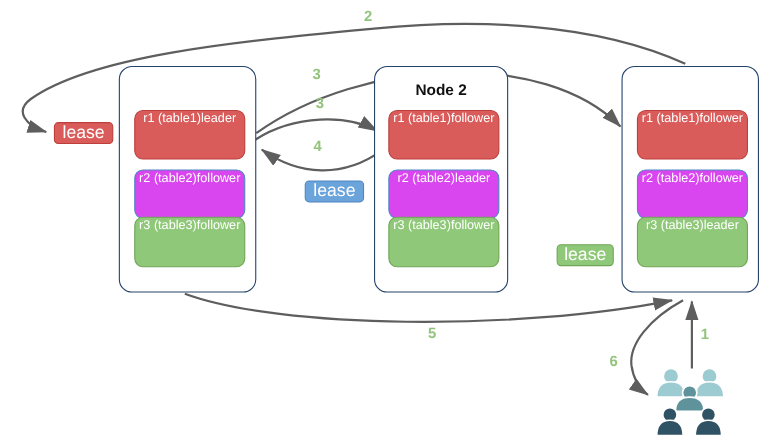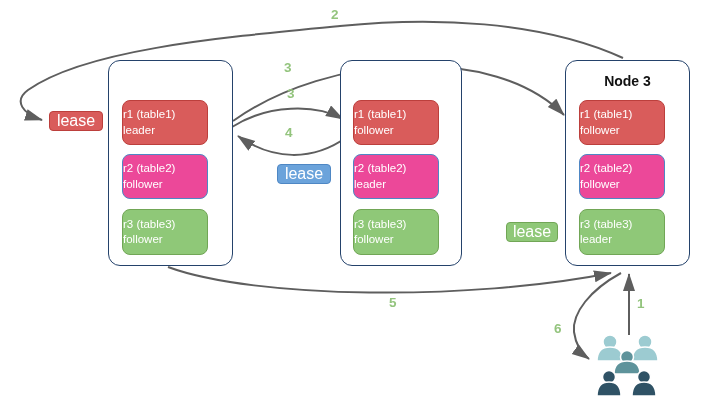--- a/index.html
+++ b/index.html
@@ -22,33 +22,33 @@
     border-radius:12px;
   }
   #node-1 { left:108px; top:60px; }
   #node-2 { left:340px; top:60px; width:122px; }
   #node-3 { left:565px; top:60px; }
   .node-title {
     position:absolute; top:12px; left:0; right:0;
     text-align:center; font-weight:bold; font-size:14px; color:#111111;
   }
   .replica {
-    position:absolute; left:13px; width:86px; height:45px;
+    position:absolute; left:13px; width:101px; height:45px;
     border-radius:8px;
     color:#ffffff; font-size:11.5px; line-height:1.32;
     text-align:left;
-    display:flex; flex-direction:column; justify-content:center;
+    display:flex; flex-direction:row; justify-content:center;
   }
   #node-2 .replica { left:12px; }
   .replica.red   { background:#D95C5B; border:1.5px solid #BC3F3C; }
-  .replica.blue  { background:#ec4899; border:1.5px solid #4E87C4; }
+  .replica.blue  { background:#d946ef; border:1.5px solid #4E87C4; }
   .replica.green { background:#8FC878; border:1.5px solid #71A656; }
   .row-0 { top:39px; }
   .row-1 { top:93px; }
-  .row-2 { top:148px; height:46px; }
+  .row-2 { top:136px; height:46px; }
   .lease {
     position:absolute; width:54px; height:20px;
     border-radius:4px;
     color:#ffffff; font-size:16px; line-height:18px; text-align:center;
   }
   #lease-red   { left:49px;  top:111px; background:#D95C5B; border:1px solid #BC3F3C; }
   #lease-blue  { left:277px; top:164px; background:#6BA3DB; border:1px solid #4E87C4; }
   #lease-green { left:506px; top:222px; background:#8FC878; border:1px solid #71A656; width:52px; }
   .step {
     position:absolute;
@@ -108,36 +108,36 @@
       <div>r2 (table2)</div>
       <div>follower</div>
     </div>
     <div class="replica green row-2">
       <div>r3 (table3)</div>
       <div>follower</div>
     </div>
   </div>
 
   <div class="node" id="node-2">
+    <div class="node-title">Node 2</div>
     <div class="replica red row-0">
       <div>r1 (table1)</div>
       <div>follower</div>
     </div>
     <div class="replica blue row-1">
       <div>r2 (table2)</div>
       <div>leader</div>
     </div>
     <div class="replica green row-2">
       <div>r3 (table3)</div>
       <div>follower</div>
     </div>
   </div>
 
   <div class="node" id="node-3">
-    <div class="node-title">Node 3</div>
     <div class="replica red row-0">
       <div>r1 (table1)</div>
       <div>follower</div>
     </div>
     <div class="replica blue row-1">
       <div>r2 (table2)</div>
       <div>follower</div>
     </div>
     <div class="replica green row-2">
       <div>r3 (table3)</div>

